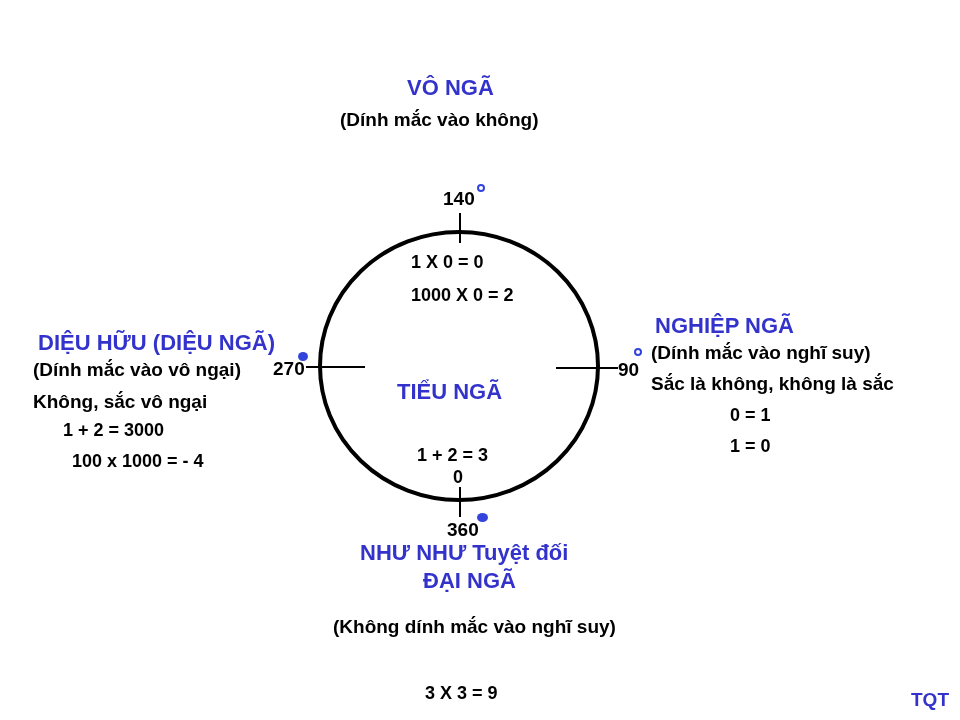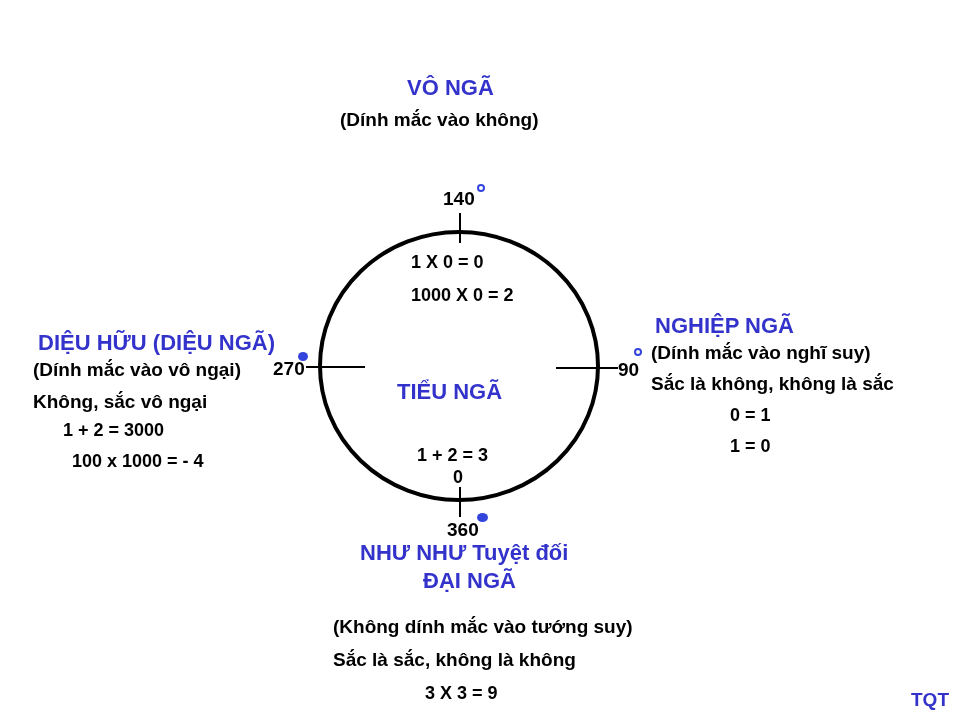--- a/index.html
+++ b/index.html
@@ -81,19 +81,18 @@
   <div class="abs eq" style="left:730px; top:437px;">1 = 0</div>
 
   <div class="abs blue h1" style="left:38px; top:331px;">DIỆU HỮU (DIỆU NGÃ)</div>
   <div class="abs txt" style="left:33px; top:392px;">Không, sắc vô ngại</div>
   <div class="abs txt" style="left:33px; top:360px;">(Dính mắc vào vô ngại)</div>
   <div class="abs eq" style="left:63px; top:421px;">1 + 2 = 3000</div>
   <div class="abs eq" style="left:48px; top:452px;margin-left:24px;">100 x 1000 = - 4</div>
 
   <div class="abs blue h1" style="left:360px; top:541px;">NHƯ NHƯ Tuyệt đối</div>
   <div class="abs blue h1" style="left:423px; top:569px;">ĐẠI NGÃ</div>
-  <div class="abs txt" style="left:333px; top:617px;">(Không dính mắc vào tướng suy)</div>
-  <div class="abs txt" style="left:333px; top:650px;">Sắc là sắc, không là không</div>
+  <div class="abs txt" style="left:333px; top:617px;">(Không dính mắc vào nghĩ suy)</div>
   <div class="abs eq" style="left:425px; top:684px;">3 X 3 = 9</div>
 
   <div class="abs blue sig" style="left:911px; top:690px;">TQT</div>
 
 </div>
 
 </body></html>

